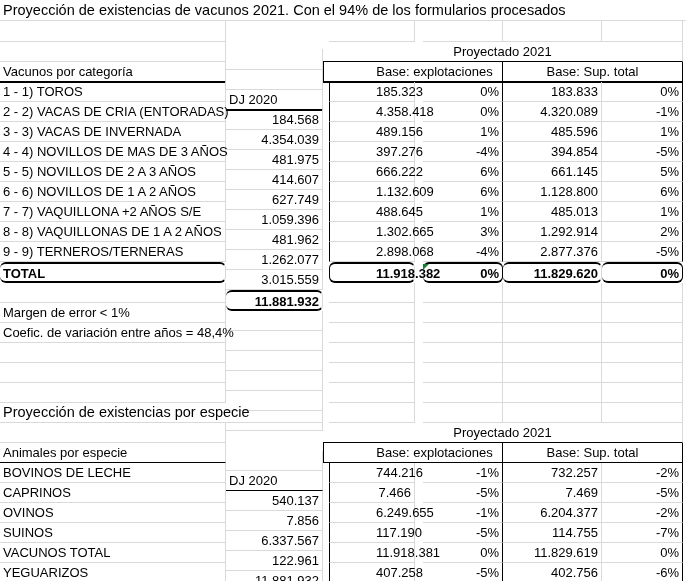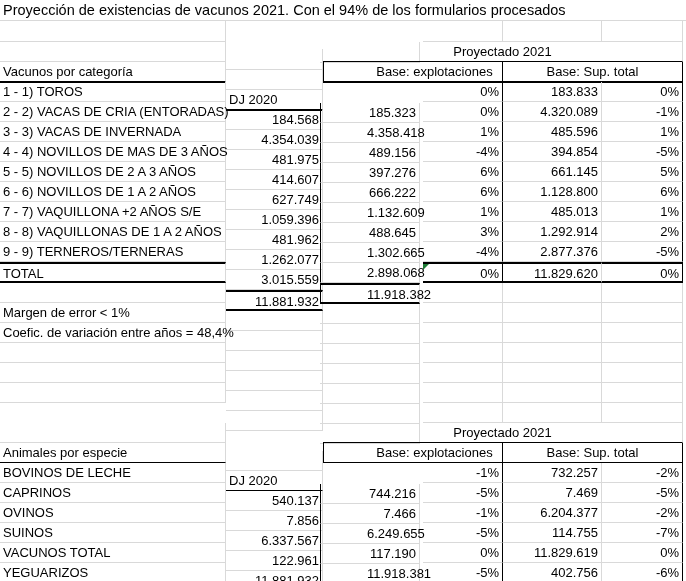--- a/index.html
+++ b/index.html
@@ -5,26 +5,26 @@
   html, body { margin: 0; padding: 0; background: #ffffff; }
   body { width: 686px; height: 581px; overflow: hidden; position: relative;
          font-family: "Liberation Sans", sans-serif; font-size: 13px; color: #000; }
   .sheet { position: absolute; left: 0; top: 0; width: 686px; }
   .row { position: relative; height: 20px; box-sizing: border-box; }
   .cell { position: absolute; top: 0; height: 20px; box-sizing: border-box;
           border-right: 1px solid #d9d9d9; border-bottom: 1px solid #d9d9d9;
           line-height: 19px; padding: 0 3px; white-space: nowrap; overflow: visible; }
   .cA { left: 0; width: 226px; }
   .cB { left: 226px; width: 97px; margin-top: 28px; }
-  .cC { left: 320px; width: 100px; margin-top: 21px; }
+  .cC { left: 329px; width: 86px; }
   .cD { left: 423px; width: 80px; }
   .cE { left: 503px; width: 99px; }
   .cF { left: 602px; width: 81px; }
   .num { text-align: right; }
-  .bold { font-weight: normal; }
+  .bold { font-weight: bold; border-radius: 6px; }
   .title { font-weight: normal; font-size: 14.5px; border-right: none; z-index: 2; }
   .span-cd { left: 323px; width: 180px; text-align: center; }
   .span-ef { left: 503px; width: 180px; text-align: center; }
   .span-cf { left: 323px; width: 360px; text-align: center; }
   .bL { border-left: 1px solid #000; padding-left: 46px; }
   .bR { border-right: 1px solid #000; }
   .bB { border-bottom: 1.5px solid #000; }
   .bBthick { border-bottom: 2px solid #000; }
   .bTthick { border-top: 2px solid #000; }
   .tri { position: absolute; left: 0; top: 0; width: 0; height: 0;
@@ -195,20 +195,21 @@
     <div class="cell cD"></div>
     <div class="cell cE"></div>
     <div class="cell cF"></div>
   </div>
 
   <div class="row">
     <div class="cell cC"></div>
     <div class="cell cD"></div>
     <div class="cell cE"></div>
     <div class="cell cF"></div>
+    <div class="cell title" style="left:0;width:323px;">Proyección de existencias por especie</div>
   </div>
 
   <div class="row">
     <div class="cell cA"></div>
     <div class="cell cB"></div>
     <div class="cell span-cf" style="border-bottom:1px solid #000;">Proyectado 2021</div>
   </div>
 
   <div class="row">
     <div class="cell cA bB">Animales por especie</div>

